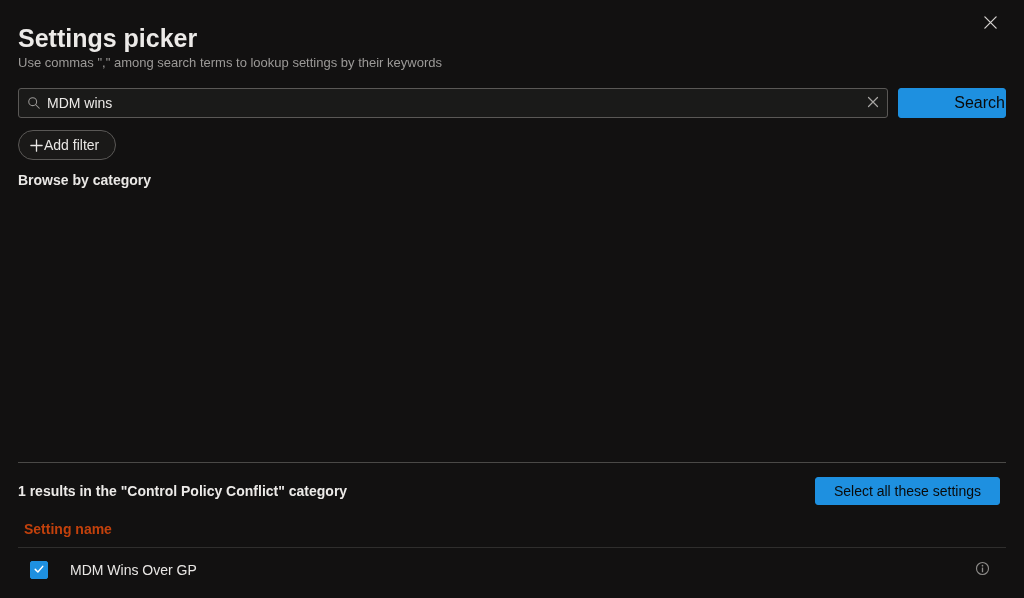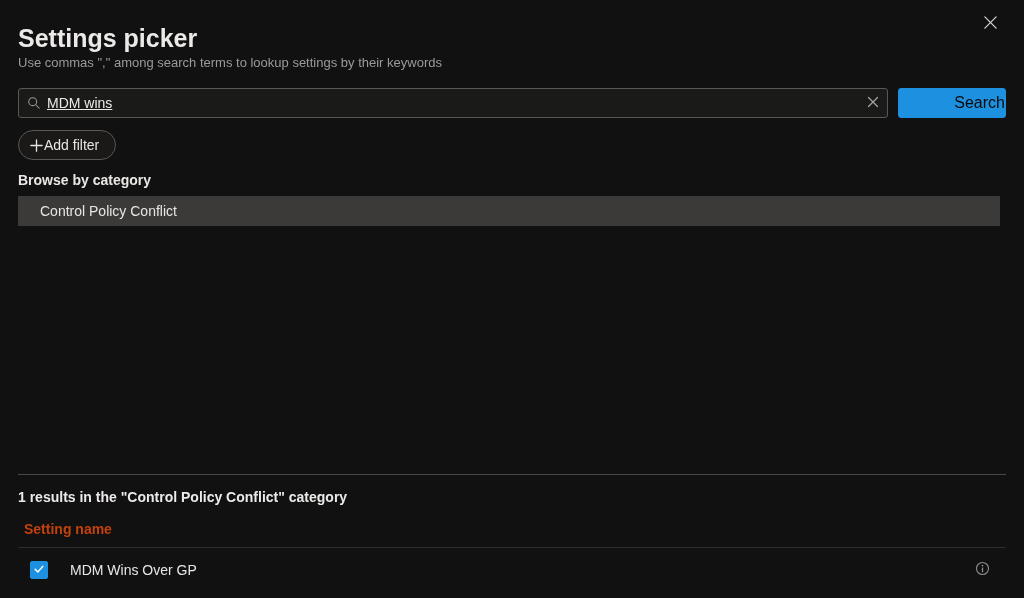--- a/index.html
+++ b/index.html
@@ -43,21 +43,20 @@
   }
   .search-box {
     flex: 1;
     display: flex;
     align-items: center;
     background: #1a1a19;
     border: 1px solid #5a5856;
     border-radius: 3px;
     height: 30px;
     padding: 8px 8px;
-    text-decoration: underline;
   }
   .search-box .sicon { color: #9a9896; display:flex; }
   .search-box input {
     flex: 1;
     background: transparent;
     border: none;
     outline: none;
     color: #eceae8;
     font-size: 14px;
     padding: 0 6px;
@@ -225,28 +224,28 @@
     <span class="plus">
       <svg width="15" height="15" viewBox="0 0 16 16">
           <path d="M8 2 V14 M2 8 H14" stroke="currentColor" stroke-width="1.4" stroke-linecap="round"></path>
         </svg>
     </span>
     <span>Add filter</span>
   </div>
 
   <div class="browse-head">Browse by category</div>
 
-  <div class="cat-row">
-    <span>Control Policy Conflict</span>
-  </div>
 
   <div class="results-area">
     <div class="divider"></div>
     <div class="results-head">
       <div class="results-summary">1 results in the "Control Policy Conflict" category</div>
+      <div class="select-all-btn">
+        <span>Select all these settings</span>
+      </div>
     </div>
     <div class="col-header">Setting name</div>
     <div class="row-divider"></div>
     <div class="setting-row">
       <div class="chk">
         <span>
           <svg width="12" height="12" viewBox="0 0 16 16">
               <path d="M3 8.5 L6.5 12 L13 4.5" stroke="currentColor" stroke-width="2" fill="none" stroke-linecap="round" stroke-linejoin="round"></path>
             </svg>
         </span>

